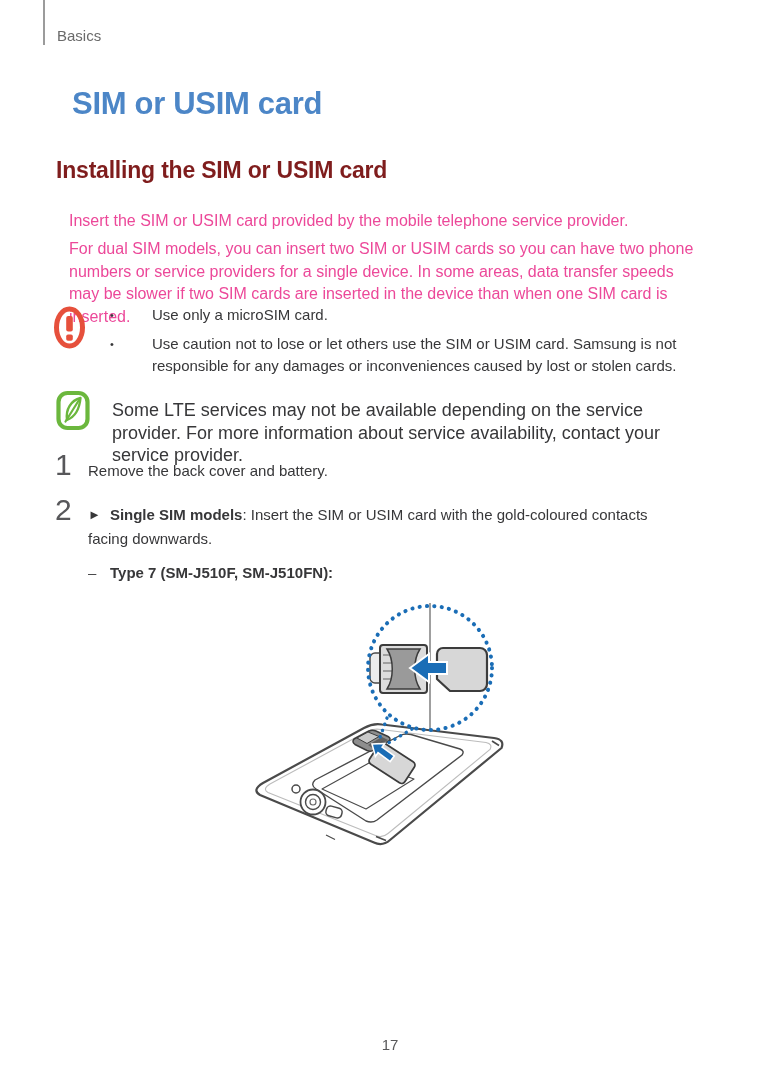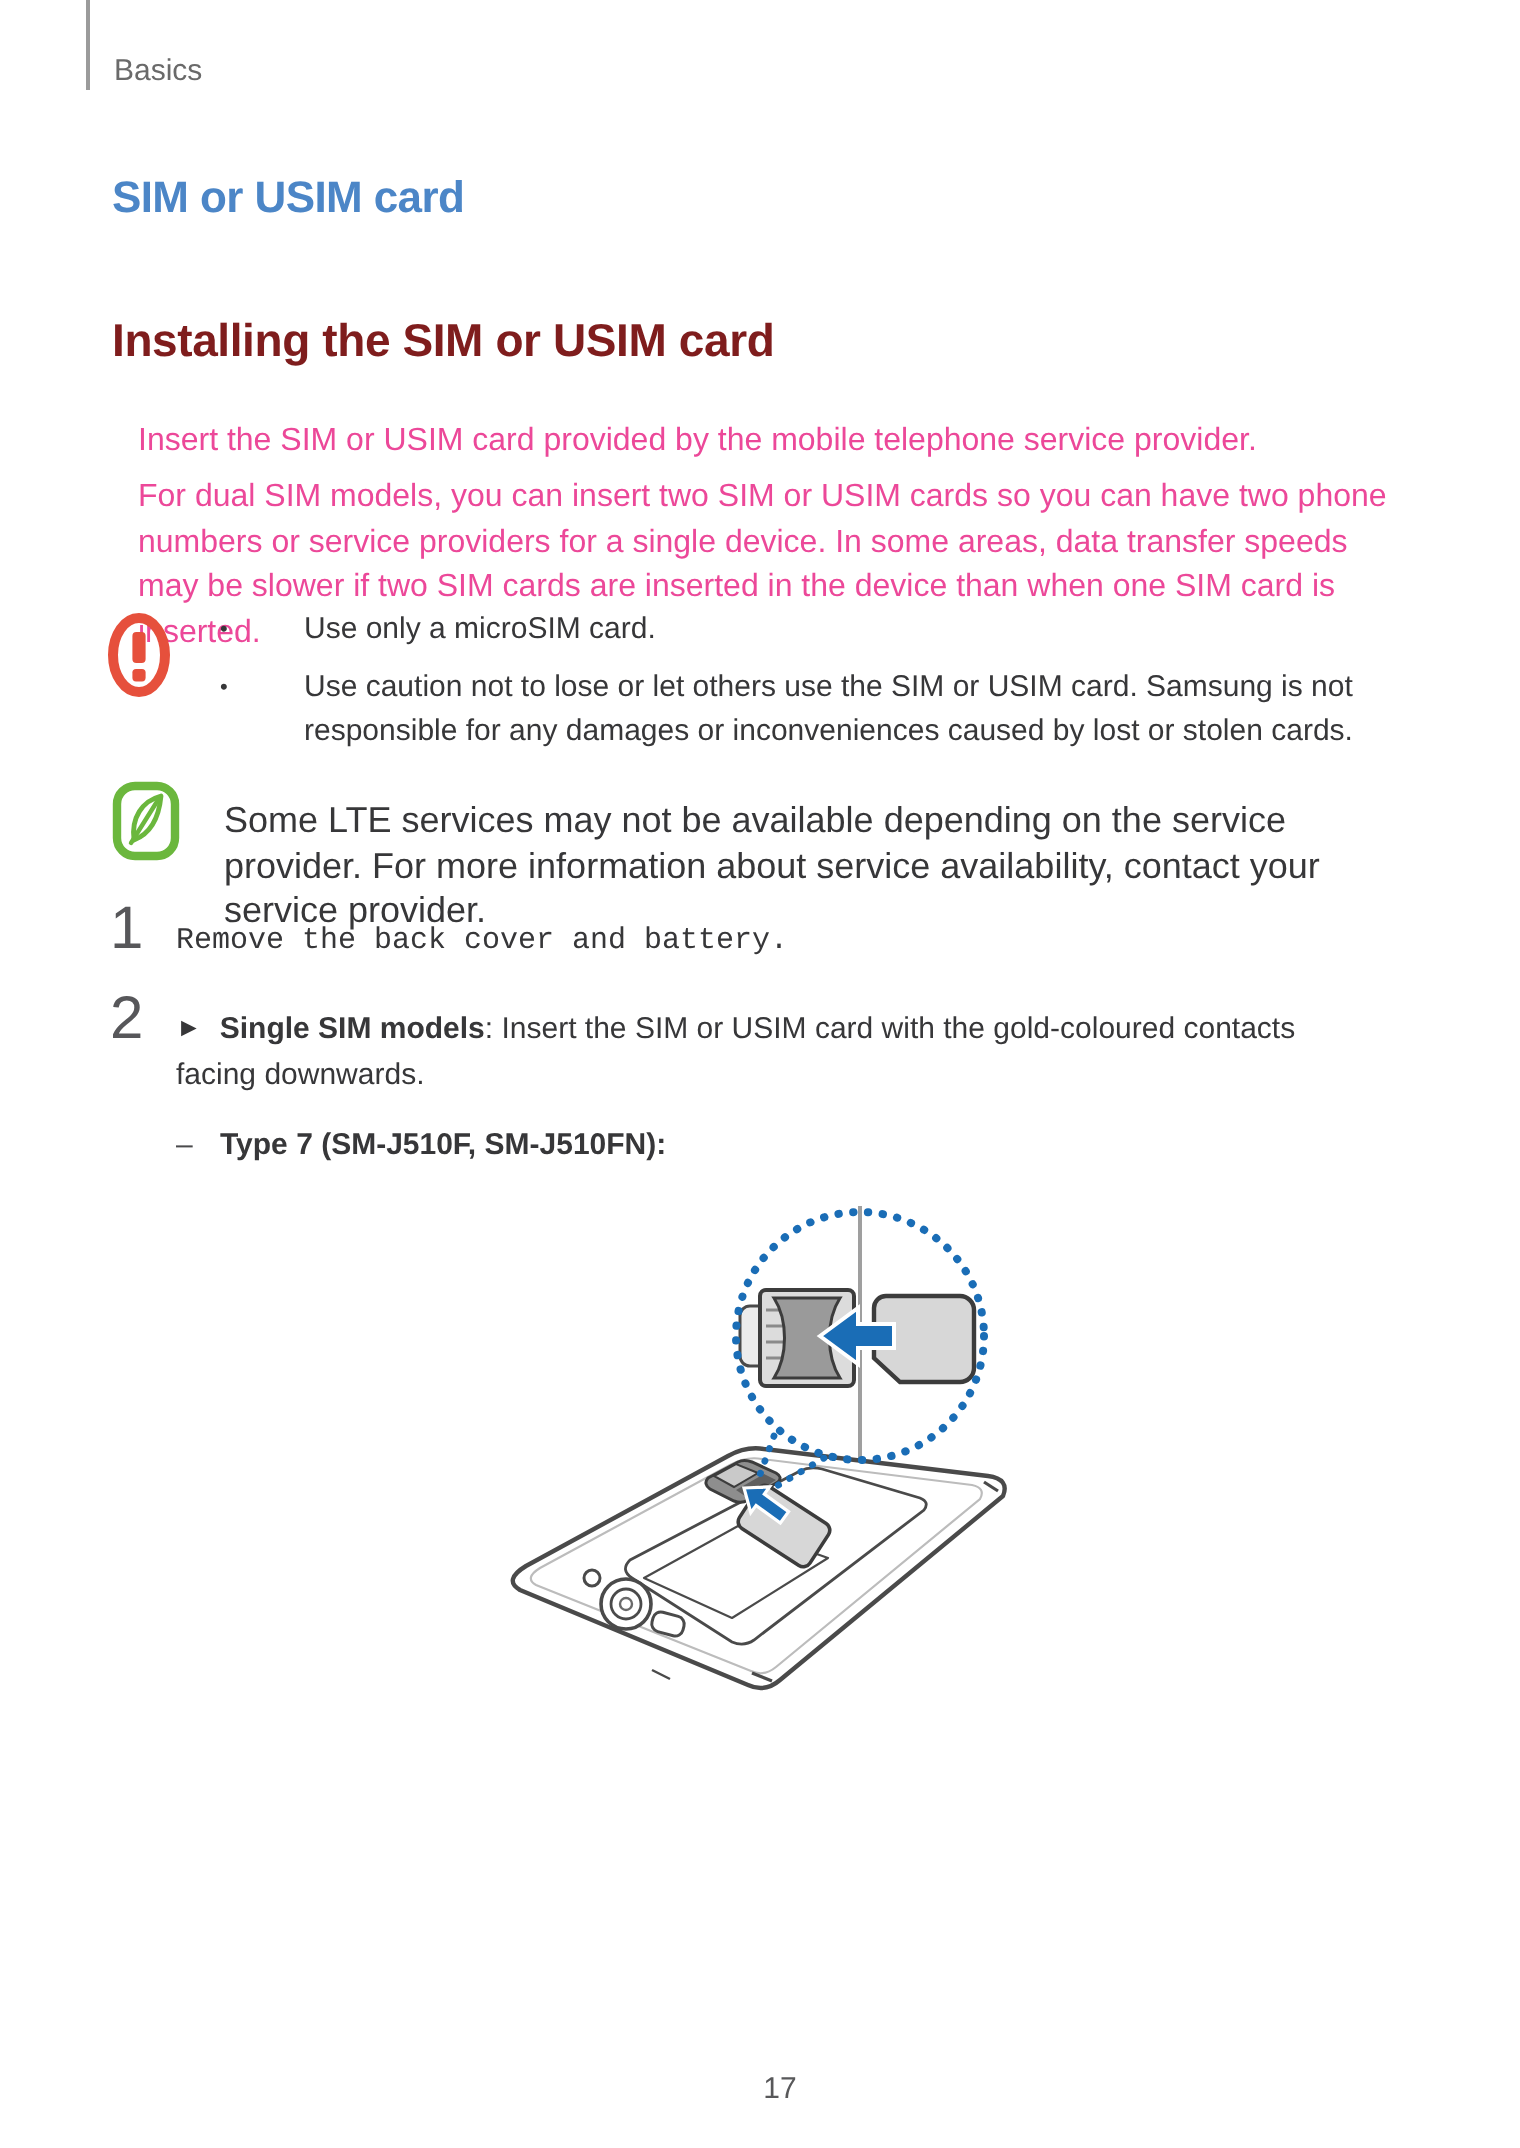--- a/index.html
+++ b/index.html
@@ -2,37 +2,37 @@
 <html><head>
 <meta charset="utf-8">
 <style>
   html,body{margin:0;padding:0;background:#ffffff;}
   .page{
     position:relative;width:760px;height:1074px;background:#ffffff;overflow:hidden;
     font-family:"Liberation Sans","DejaVu Sans",sans-serif;color:#373739;padding-left:20px;
   }
   .top-rule{position:absolute;left:43px;top:0;width:2px;height:45px;background:#9b9b9b;}
   .breadcrumb{position:absolute;left:57px;top:27px;font-size:15px;color:#6a6a6a;}
-  .h1{position:absolute;left:56px;top:86px;font-size:22px;font-weight:700;color:#4c86c7;letter-spacing:-0.3px;}
+  .h1{position:absolute;left:72px;top:86px;font-size:31px;font-weight:700;color:#4c86c7;letter-spacing:-0.3px;}
   .h2{position:absolute;left:56px;top:157px;font-size:23px;font-weight:700;color:#7f1d1d;letter-spacing:-0.2px;}
   .para{position:absolute;font-size:16px;line-height:22.5px;margin:12px;color:#ec4899;}
   .p1{left:57px;top:198px;width:648px;}
   .p2{left:57px;top:226px;width:636px;}
   .warn-icon{position:absolute;left:54px;top:306px;}
   .note-icon{position:absolute;left:56px;top:389px;}
   .warn-list{position:absolute;left:110px;top:304px;width:600px;}
   .bullet-item{display:flex;margin-bottom:6px;font-size:15px;line-height:22.5px;}
   .bullet{width:18px;flex:0 0 18px;font-size:11px;line-height:22.5px;color:#373739;}
   .bullet-text{width:578px;margin-left:24px;}
   .note-text{position:absolute;left:112px;top:399px;width:598px;font-size:18px;line-height:22.5px;margin:0;}
   .step-num{position:absolute;left:55px;font-size:30px;line-height:32px;font-weight:400;color:#57575a;}
   .num1{top:449px;}
   .num2{top:494px;}
   .step-text{position:absolute;left:88px;font-size:15px;line-height:22.5px;}
-  .text1{top:460px;width:600px;font-family:Liberation Mono, monospace;}
+  .text1{top:460px;width:600px;}
   .text2{top:504px;width:585px;}
   .marker{font-size:13px;margin-right:9px;position:relative;top:-1px;color:#373739;}
   .sub-item{position:absolute;left:88px;top:562px;display:flex;font-size:15px;line-height:22.5px;}
   .dash{width:22px;flex:0 0 22px;color:#4a4a4c;}
   .sub-label{font-weight:700;}
   .figure{position:absolute;left:230px;top:593px;}
   .dotted{fill:none;stroke:#1a6db6;stroke-width:4;stroke-dasharray:0.2 7.2;stroke-linecap:round;}
   .dotted-thin{fill:none;stroke:#1a6db6;stroke-width:3.4;stroke-dasharray:0.2 6.4;stroke-linecap:round;}
   .page-number{position:absolute;left:0;right:0;top:1036px;text-align:center;font-size:15px;color:#58585a;}
   b{font-weight:700;text-align:right;}

